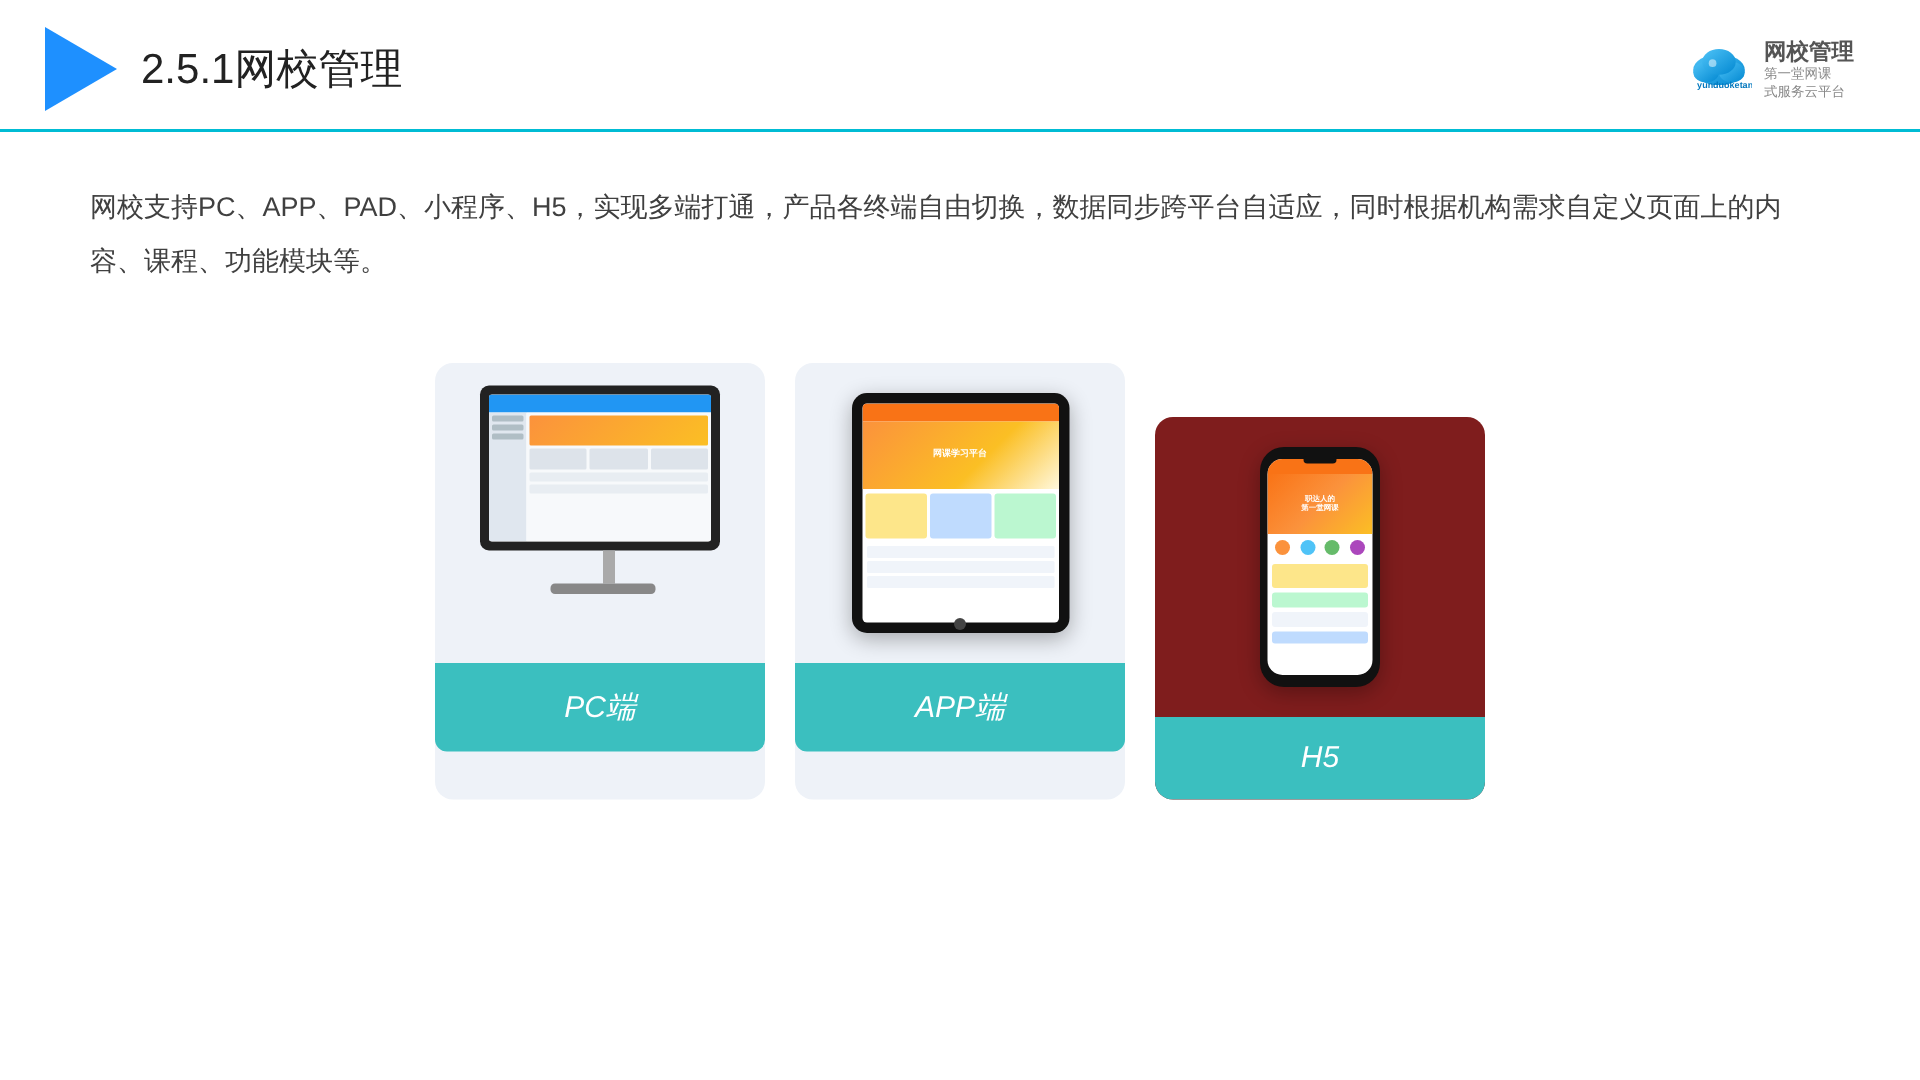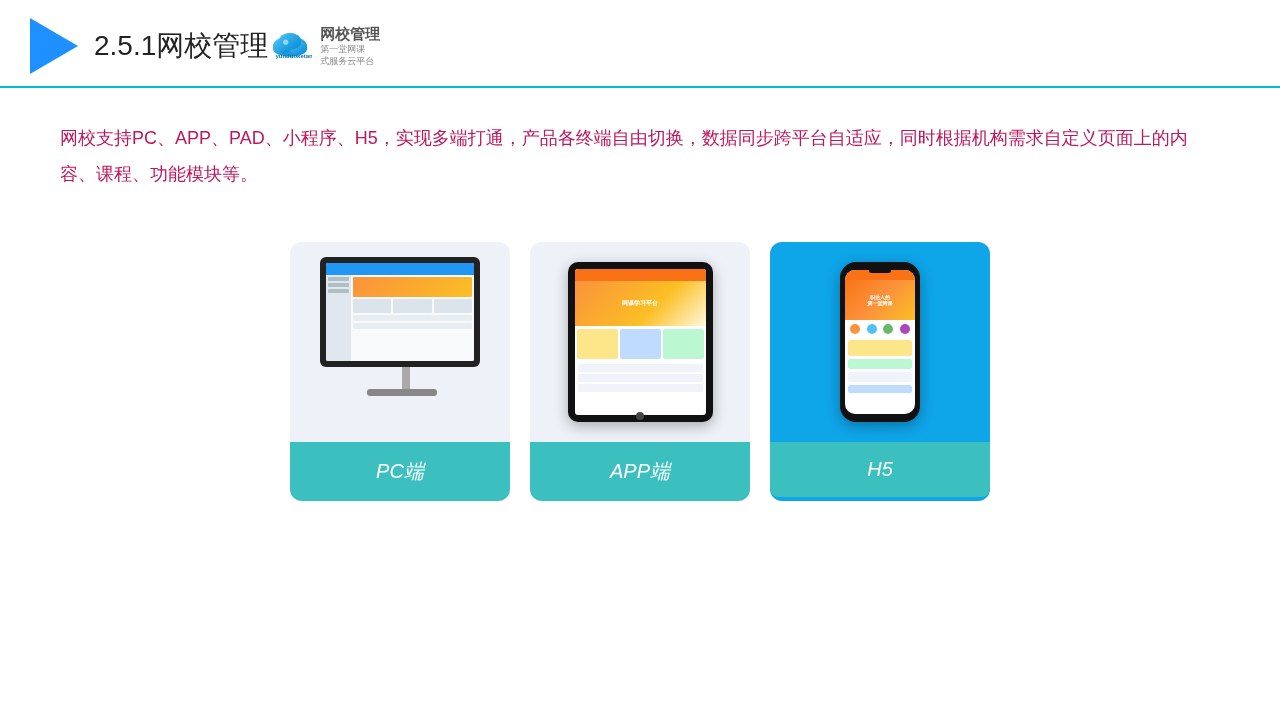--- a/index.html
+++ b/index.html
@@ -9,21 +9,22 @@
       background: #fff;
       font-family: 'Microsoft YaHei', 'PingFang SC', sans-serif;
       overflow: hidden;
       position: relative;
     }
 
     
     .header {
       display: flex;
       align-items: center;
-      padding: 18px 16px 12px 30px;
+      justify-content: space-between;
+      padding: 18px 44px 12px 30px;
       border-bottom: 2px solid #00bcd4;
     }
     .header-left {
       display: flex;
       align-items: center;
       gap: 16px;
     }
     .play-icon {
       width: 0;
       height: 0;
@@ -59,21 +60,21 @@
     .logo-sub {
       font-size: 9px;
       color: #888;
       line-height: 1.3;
     }
 
     
     .description {
       padding: 32px 60px 20px 60px;
       font-size: 18px;
-      color: #be185d;
+      color: #404040;
       line-height: 2;
     }
 
     
     .cards-container {
       display: flex;
       justify-content: center;
       gap: 20px;
       padding: 20px 40px;
       margin-top: 10px;
@@ -216,21 +217,21 @@
             <div style="height:8px; background:#f0f4fa; border-radius:1px;"></div>
             <div style="height:8px; background:#f0f4fa; border-radius:1px;"></div>
           </div>
         </div>
       </div>
     </div>
     <div class="card-label">APP端</div>
   </div>
 
 
-  <div class="card" style="background:#0ea5e9;">
+  <div class="card" style="background:#7f1d1d;margin-top:36px;">
     <div class="card-image">
 
       <div style="width:80px; height:160px; background:#111; border-radius:16px; padding:8px 5px; position:relative; box-shadow:0 4px 14px rgba(0,0,0,0.3);">
         <div style="position:absolute; top:6px; left:50%; transform:translateX(-50%); width:22px; height:5px; background:#111; border-radius:3px; z-index:2;"></div>
         <div style="width:100%; height:100%; background:#fff; border-radius:10px; overflow:hidden;">
           <div style="height:10px; background:#f97316;"></div>
           <div style="height:40px; background:linear-gradient(135deg,#f97316 0%,#fb923c 50%,#fbbf24 100%); display:flex; align-items:center; justify-content:center;">
             <div style="color:white; font-size:5px; text-align:center; font-weight:bold; line-height:1.3;">职达人的<br>第一堂网课</div>
           </div>
           <div style="display:flex; justify-content:space-around; padding:4px 2px;">

